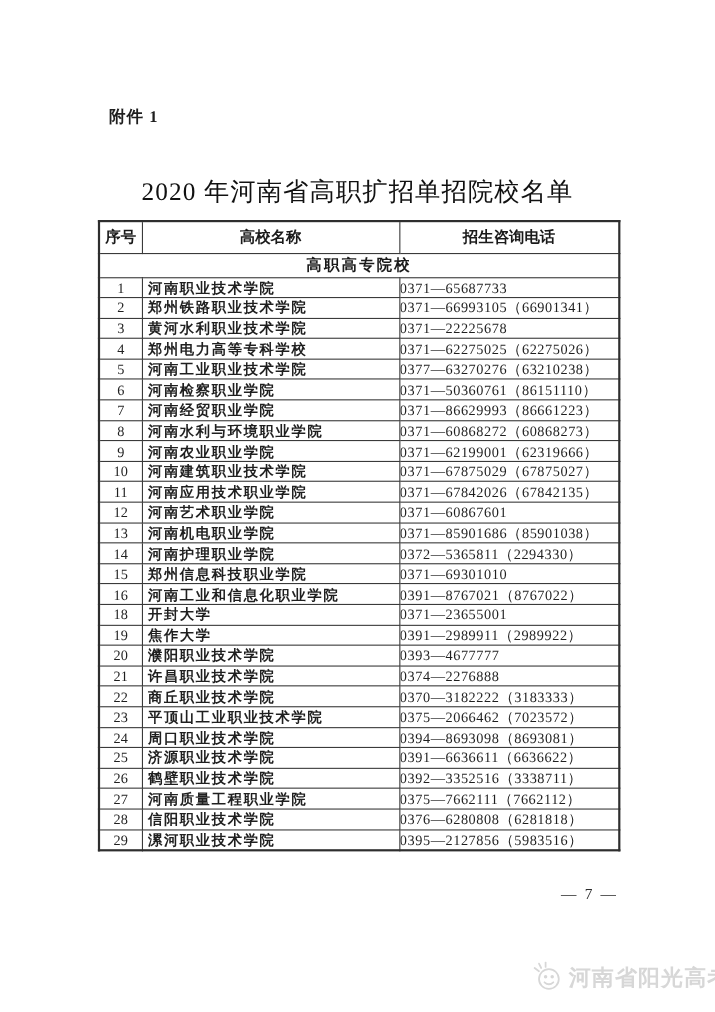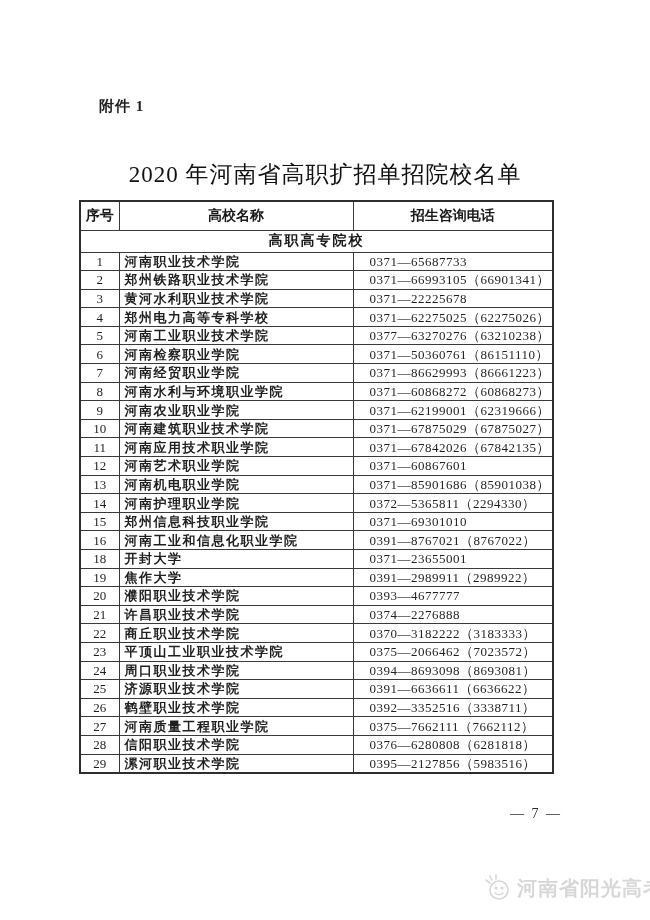--- a/index.html
+++ b/index.html
@@ -19,21 +19,21 @@
   }
 
   .title {
     position: absolute; left: 0; top: 159px; width: 100%;
     text-align: center;
     font-size: 23px; font-weight: normal; letter-spacing: 1px;
     color: #111111;
   }
 
   table.roster {
-    position: absolute; left: 79px; top: 200px;
+    position: absolute; left: 89px; top: 200px;
     width: 473px;
     border-collapse: collapse;
     table-layout: fixed;
     border: 2px solid #2e2e2e;
   }
   table.roster th, table.roster td {
     border: 1px solid #3a3a3a;
     overflow: hidden; white-space: nowrap;
   }
   tr.header-row { height: 29px; }
@@ -43,21 +43,21 @@
   }
   tr.section-row { height: 22px; padding-left: 36px; }
   td.section {
     font-size: 14px; font-weight: bold; text-align: center;
     letter-spacing: 2px; color: #1a1a1a;
   }
   tr.data-row { height: 18.6px; }
   tr.data-row td { font-size: 13px; line-height: 1; }
   td.cell-no   { text-align: center; }
   td.cell-name { text-align: left; padding-left: 5px; letter-spacing: 1.5px; font-weight: bold; }
-  td.cell-phone{ text-align: left; padding-left: 16px; letter-spacing: 0.5px; }
+  td.cell-phone{ text-align: left; padding-left: 0; letter-spacing: 0.5px; }
 
   .pagenum {
     position: absolute; top: 806px; right: 88px;
     font-size: 14px; letter-spacing: 2px; color: #2b2b2b;
   }
 
   .watermark {
     position: absolute; left: 484px; top: 874px;
     display: flex; align-items: center; gap: 3px;
     color: #d7d7d7;

